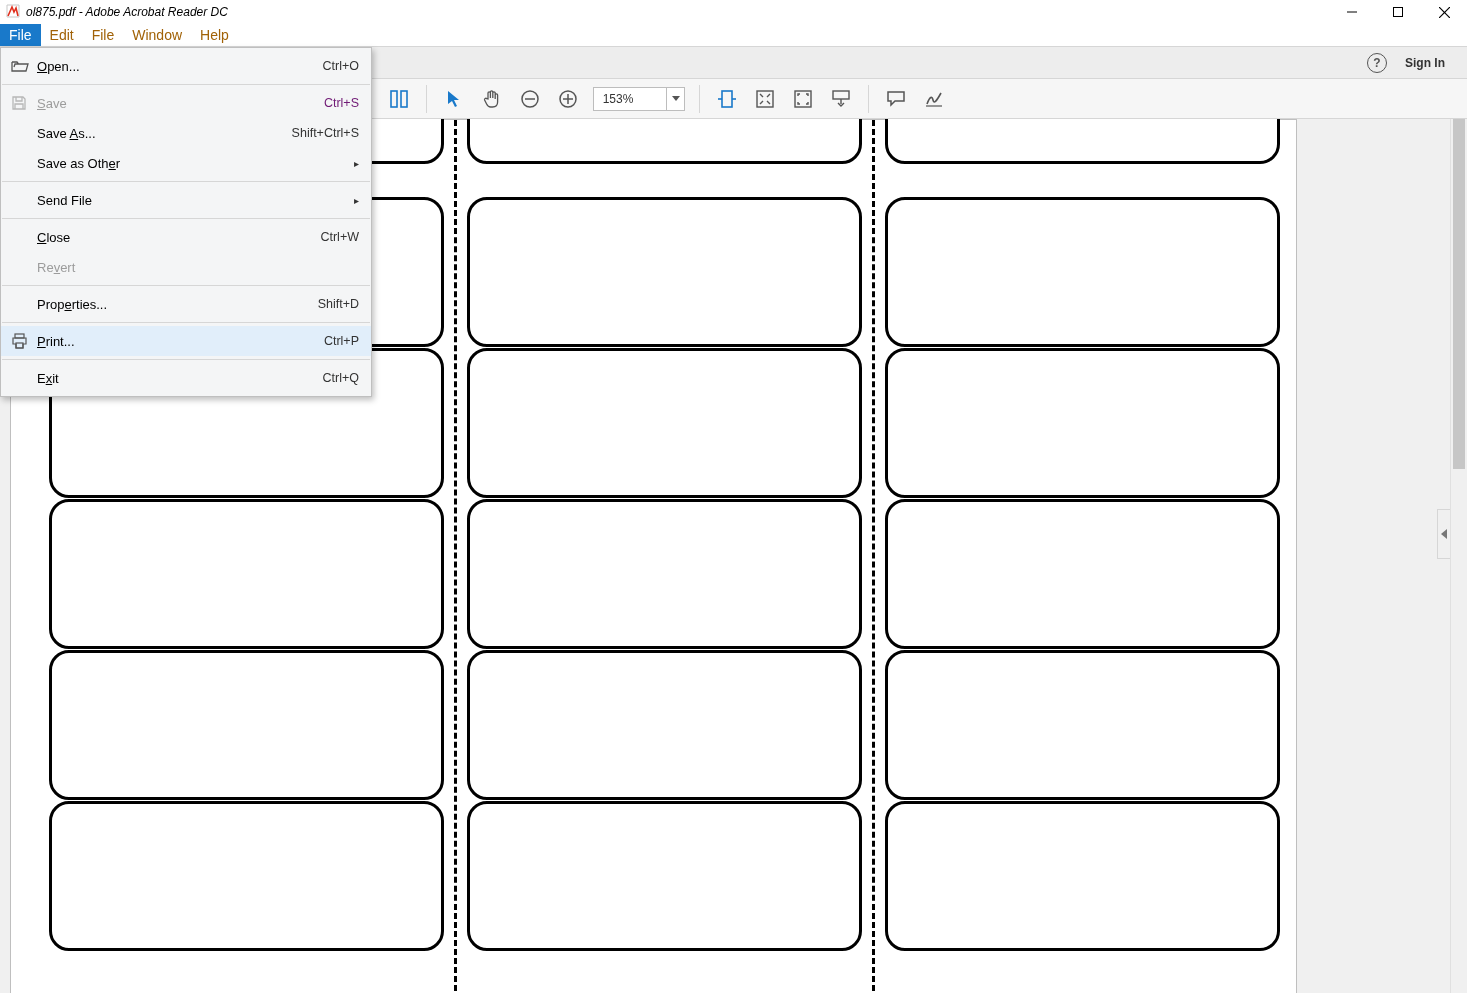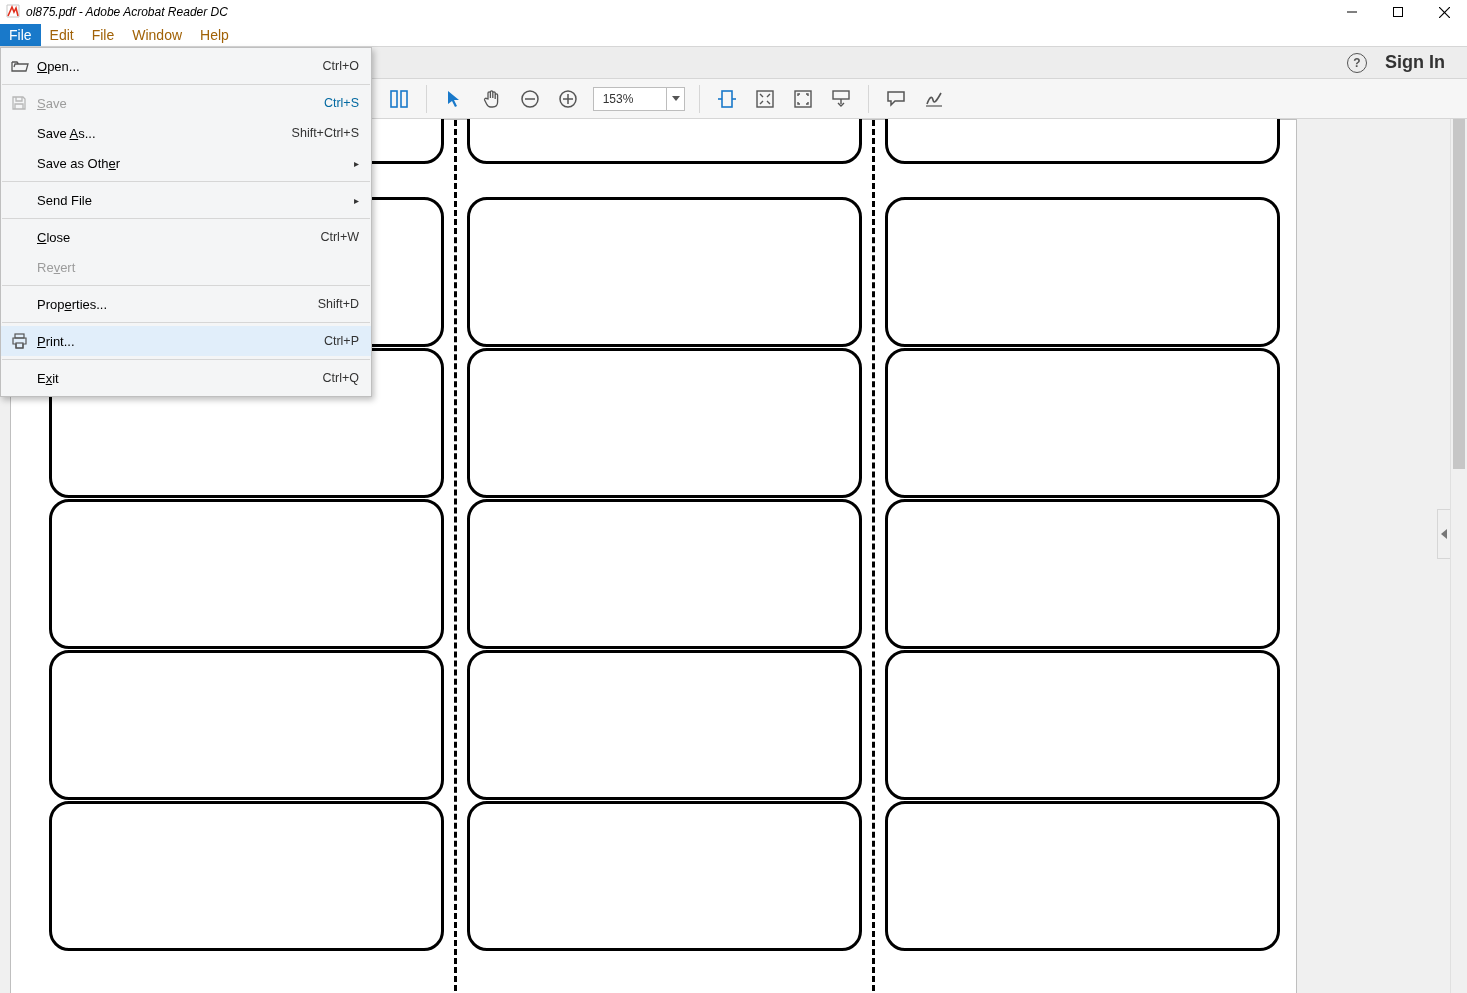--- a/index.html
+++ b/index.html
@@ -10,21 +10,21 @@
   .titlebar-right { display: flex; }
   .win-btn { width: 46px; height: 24px; display: flex; align-items: center; justify-content: center; background: #fff; }
   .win-btn svg { display: block; }
   
   .menubar { height: 23px; display: flex; align-items: stretch; background: #fff; border-bottom: 1px solid #d6d6d6; font-size: 14px; }
   .menu-item { padding: 0 9px; display: flex; align-items: center; color: #a16207; }
   .menu-item.active { background: #1979ca; color: #fff; }
   
   .tabbar { height: 32px; background: #ededed; border-bottom: 1px solid #d6d6d6; display: flex; align-items: stretch; position: relative; }
   .tabbar-right { margin-left: auto; display: flex; align-items: center; gap: 18px; padding-right: 22px; }
-  .signin { font-size: 18px; color: #333; font-weight: 600; }
+  .signin { font-size: 12px; color: #333; font-weight: 600; }
   .help-icon { width: 20px; height: 20px; border: 1.7px solid #555; border-radius: 50%; display: flex; align-items: center; justify-content: center; font-size: 12px; color: #555; font-weight: 600; }
   
   .toolbar { height: 40px; background: #f6f6f6; border-bottom: 1px solid #d6d6d6; display: flex; align-items: center; padding: 0 10px; gap: 0; }
   .tool-sep { width: 1px; height: 28px; background: #d6d6d6; margin: 0 8px; }
   .tool-btn { width: 28px; height: 28px; display: flex; align-items: center; justify-content: center; margin: 0 5px; color: #555; }
   .tool-btn svg { display: block; }
   .zoom-box { display: flex; align-items: center; border: 1px solid #bdbdbd; height: 24px; background: #fff; margin: 0 6px; gap: 24px; }
   .zoom-val { width: 48px; text-align: center; font-size: 12px; color: #333; }
   .zoom-dd { width: 18px; display: flex; align-items: center; justify-content: center; border-left: 1px solid #bdbdbd; height: 100%; }
   
@@ -38,21 +38,21 @@
   .collapse-handle { position: absolute; right: 17px; top: 390px; width: 13px; height: 50px; background: #f0f0f0; border: 1px solid #d6d6d6; border-right: none; display: flex; align-items: center; justify-content: center; }
   
   .dropdown { position: absolute; left: 0; top: 47px; width: 372px; background: #f4f5f6; border: 1px solid #bfbfbf; box-shadow: 2px 3px 6px rgba(0,0,0,0.25); z-index: 50; padding: 3px 0; }
   .dd-item { display: flex; align-items: center; height: 27px; padding: 0 12px 0 10px; font-size: 13px; color: #000; }
   .dd-item.tall { height: 30px; }
   .dd-item.disabled { color: #9c9c9c; }
   .dd-item.hover { background: #e1eefa; }
   .dd-icon { width: 26px; display: flex; align-items: center; justify-content: flex-start; }
   .dd-label { flex: 1; }
   .dd-shortcut { font-size: 12.5px; color: #333; }
-  .dd-item.disabled .dd-shortcut { color: #0369a1; }
+  .dd-item.disabled .dd-shortcut { color: #701a75; }
   .dd-sub { width: 12px; text-align: right; color: #333; font-size: 10px; }
   .dd-sep { height: 1px; background: #d6d6d6; margin: 3px 1px; }
   .underline-letter { text-decoration: underline; }
   .toolbar-spacer-left { width: 370px; }
 </style>
 </head>
 <body>
 
 <div class="titlebar">
   <div class="titlebar-left">

